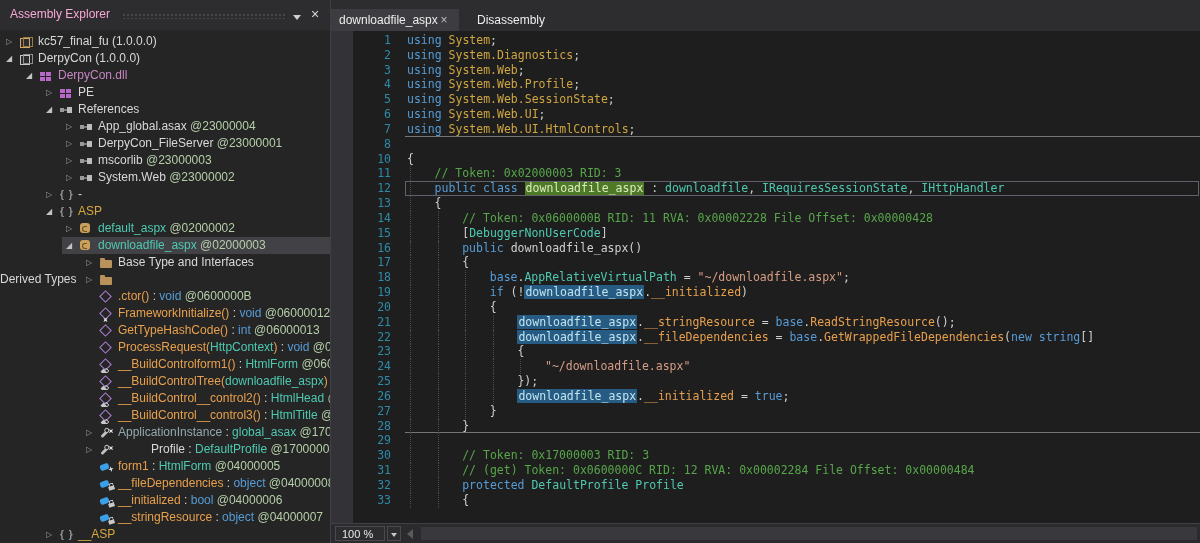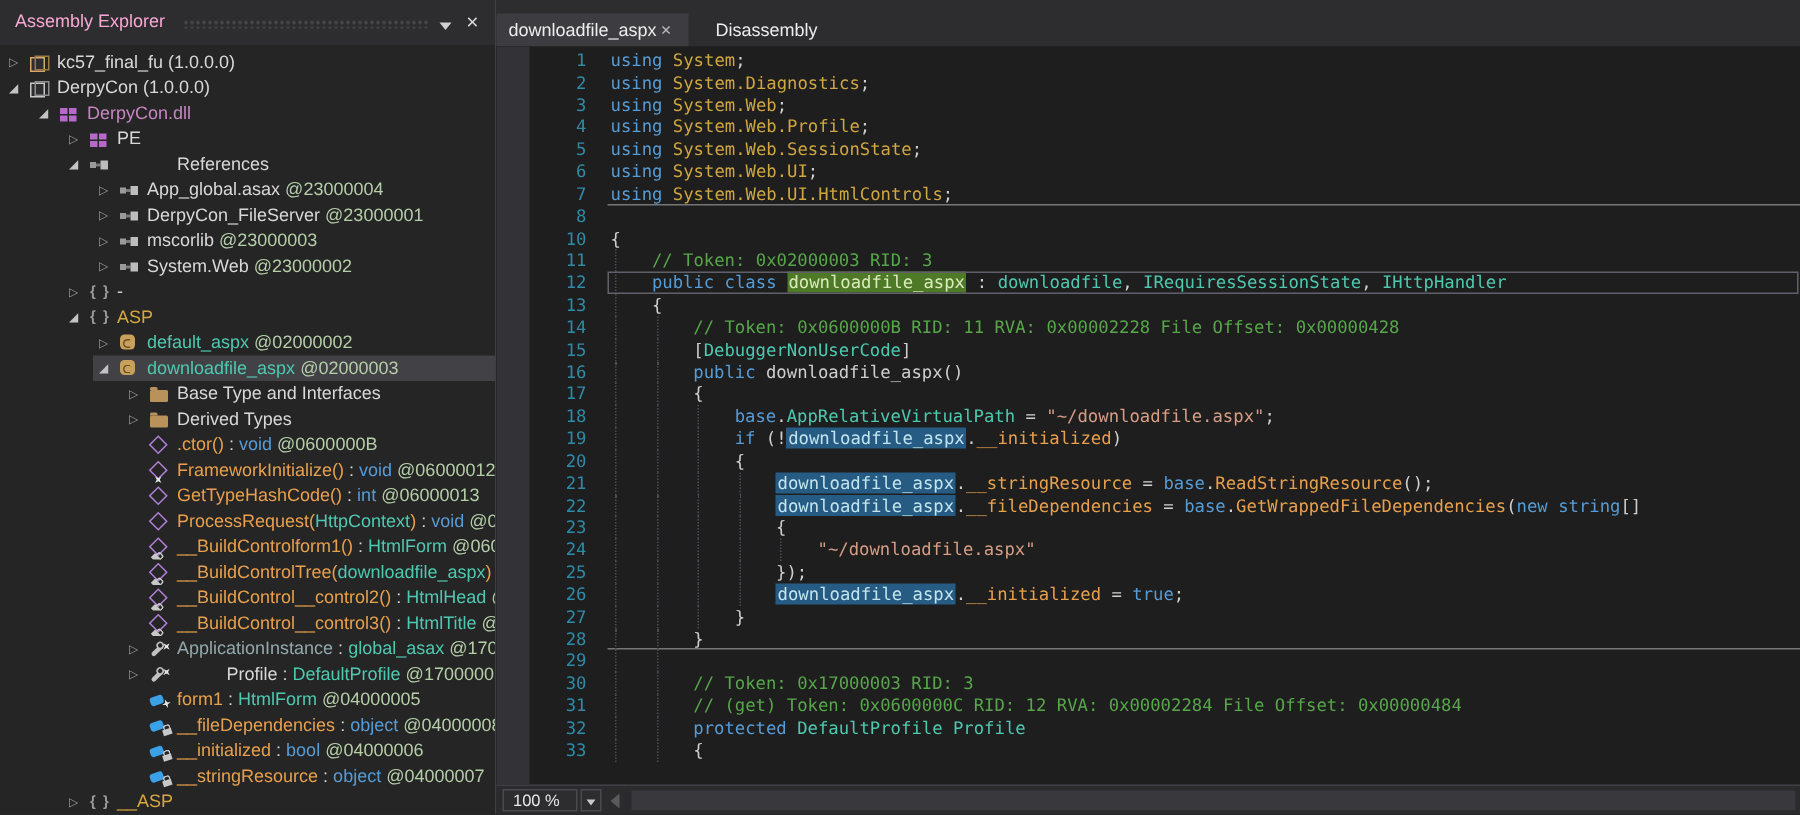--- a/index.html
+++ b/index.html
@@ -96,31 +96,31 @@
       <span class="ddbtn">
           <i></i>
         </span>
       <span class="closebtn">×</span>
     </div>
     <div id="tree">
         <div class="trow"><span class="arr col" style="left: 6px;">▷</span><span class="ticon ic-assembly tan" style="left: 20px;"></span><span style="padding-left: 38px;"><span class="sg-w">kc57_final_fu (1.0.0.0)</span></span></div>
         <div class="trow"><span class="arr" style="left: 6px;">◢</span><span class="ticon ic-assembly" style="left: 20px;"></span><span style="padding-left: 38px;"><span class="sg-w">DerpyCon (1.0.0.0)</span></span></div>
         <div class="trow"><span class="arr" style="left: 26px;">◢</span><span class="ticon ic-module" style="left: 40px;"></span><span style="padding-left: 58px;"><span class="sg-pu">DerpyCon.dll</span></span></div>
         <div class="trow"><span class="arr col" style="left: 46px;">▷</span><span class="ticon ic-module" style="left: 60px;"></span><span style="padding-left: 78px;"><span class="sg-w">PE</span></span></div>
-        <div class="trow"><span class="arr" style="left: 46px;">◢</span><span class="ticon ic-ref" style="left: 60px;"></span><span style="padding-left: 78px; margin-left: 40px;"><span class="sg-w">References</span></span></div>
+        <div class="trow"><span class="arr" style="left: 46px;">◢</span><span class="ticon ic-ref" style="left: 60px;"></span><span style="padding-left: 78px;"><span class="sg-w">References</span></span></div>
         <div class="trow"><span class="arr col" style="left: 66px;">▷</span><span class="ticon ic-ref" style="left: 80px;"></span><span style="padding-left: 98px;"><span class="sg-w">App_global.asax</span><span class="sg-tok"> @23000004</span></span></div>
         <div class="trow"><span class="arr col" style="left: 66px;">▷</span><span class="ticon ic-ref" style="left: 80px;"></span><span style="padding-left: 98px;"><span class="sg-w">DerpyCon_FileServer</span><span class="sg-tok"> @23000001</span></span></div>
         <div class="trow"><span class="arr col" style="left: 66px;">▷</span><span class="ticon ic-ref" style="left: 80px;"></span><span style="padding-left: 98px;"><span class="sg-w">mscorlib</span><span class="sg-tok"> @23000003</span></span></div>
         <div class="trow"><span class="arr col" style="left: 66px;">▷</span><span class="ticon ic-ref" style="left: 80px;"></span><span style="padding-left: 98px;"><span class="sg-w">System.Web</span><span class="sg-tok"> @23000002</span></span></div>
         <div class="trow"><span class="arr col" style="left: 46px;">▷</span><span class="ticon ic-braces" style="left: 60px;">{ }</span><span style="padding-left: 78px;"><span class="sg-w">-</span></span></div>
         <div class="trow"><span class="arr" style="left: 46px;">◢</span><span class="ticon ic-braces" style="left: 60px;">{ }</span><span style="padding-left: 78px;"><span class="sg-gold">ASP</span></span></div>
         <div class="trow"><span class="arr col" style="left: 66px;">▷</span><span class="ticon ic-class" style="left: 80px;"></span><span style="padding-left: 98px;"><span class="sg-teal">default_aspx</span><span class="sg-tok"> @02000002</span></span></div>
         <div class="trow" style="background: linear-gradient(90deg, transparent 62px, rgb(65, 65, 70) 62px);"><span class="arr" style="left: 66px;">◢</span><span class="ticon ic-class" style="left: 80px;"></span><span style="padding-left: 98px;"><span class="sg-teal">downloadfile_aspx</span><span class="sg-tok"> @02000003</span></span></div>
         <div class="trow"><span class="arr col" style="left: 86px;">▷</span><span class="ticon ic-folder" style="left: 100px;"></span><span style="padding-left: 118px;"><span class="sg-w">Base Type and Interfaces</span></span></div>
-        <div class="trow"><span class="arr col" style="left: 86px;">▷</span><span class="ticon ic-folder" style="left: 100px;"></span><span style="padding-left: 118px;"><span class="sg-w">Derived Types</span></span></div>
+        <div class="trow"><span class="arr col" style="left: 86px;">▷</span><span class="ticon ic-folder" style="left: 100px;"></span><span style=""><span class="sg-w">Derived Types</span></span></div>
         <div class="trow"><span class="ticon ic-method" style="left: 100px;"></span><span style="padding-left: 118px;"><span class="sg-or">.ctor()</span><span class="sg-w"> : </span><span class="sg-kw">void</span><span class="sg-tok"> @0600000B</span></span></div>
         <div class="trow"><span class="ticon ic-method" style="left: 100px;">
             <span class="ovl ovl-star"></span>
           </span><span style="padding-left: 118px;"><span class="sg-or">FrameworkInitialize()</span><span class="sg-w"> : </span><span class="sg-kw">void</span><span class="sg-tok"> @06000012</span></span></div>
         <div class="trow"><span class="ticon ic-method" style="left: 100px;"></span><span style="padding-left: 118px;"><span class="sg-or">GetTypeHashCode()</span><span class="sg-w"> : </span><span class="sg-kw">int</span><span class="sg-tok"> @06000013</span></span></div>
         <div class="trow"><span class="ticon ic-method" style="left: 100px;"></span><span style="padding-left: 118px;"><span class="sg-or">ProcessRequest(</span><span class="sg-teal">HttpContext</span><span class="sg-or">)</span><span class="sg-w"> : </span><span class="sg-kw">void</span><span class="sg-tok"> @06</span></span></div>
         <div class="trow"><span class="ticon ic-method" style="left: 100px;">
             <span class="ovl ovl-lock"></span>
           </span><span style="padding-left: 118px;"><span class="sg-or">__BuildControlform1()</span><span class="sg-w"> : </span><span class="sg-teal">HtmlForm</span><span class="sg-tok"> @060</span></span></div>
         <div class="trow"><span class="ticon ic-method" style="left: 100px;">

